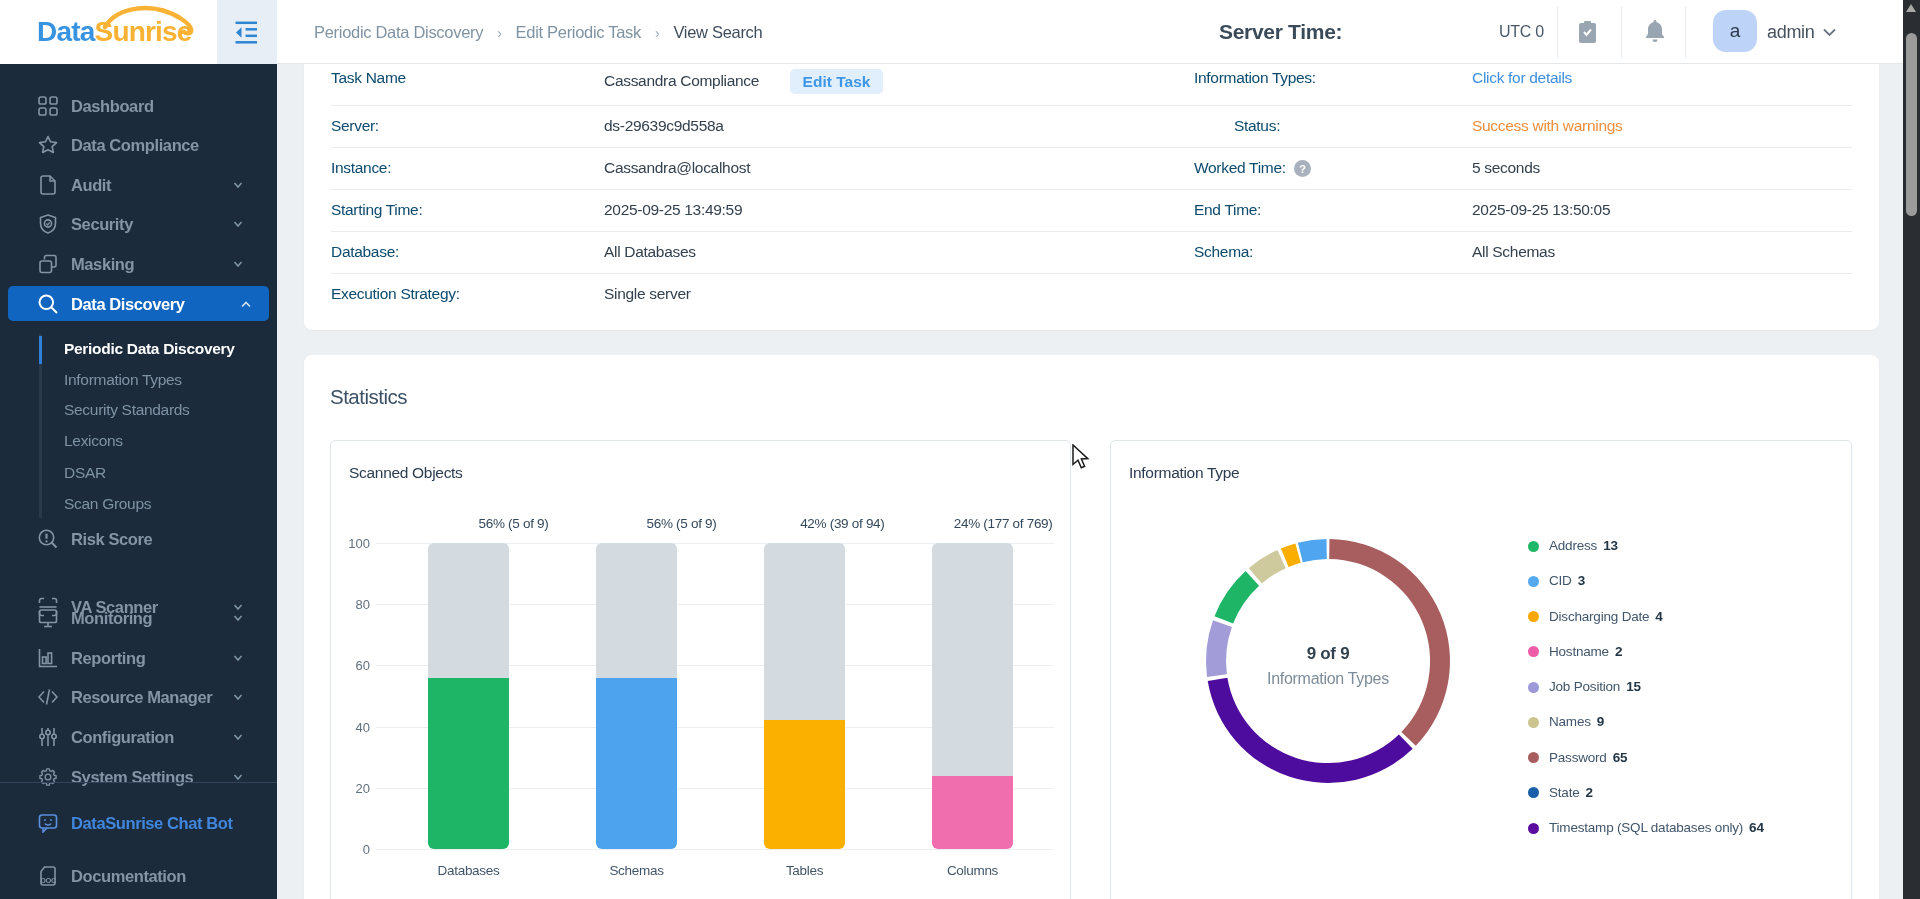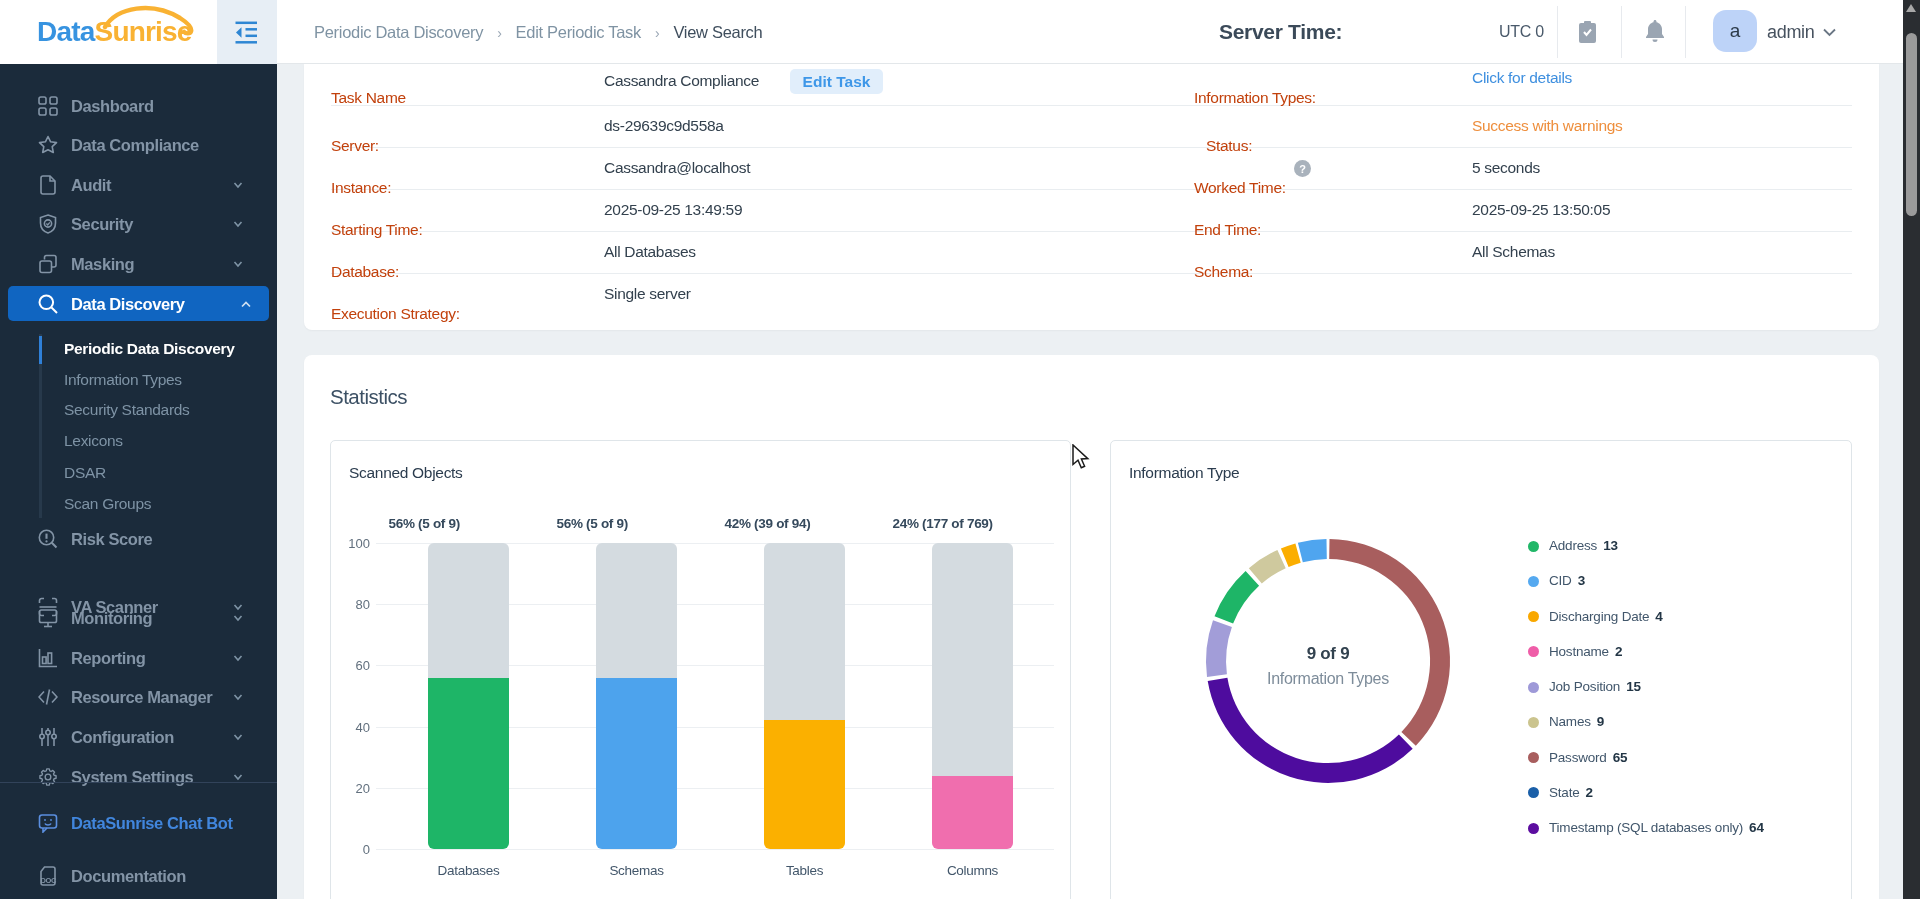--- a/index.html
+++ b/index.html
@@ -29,32 +29,32 @@
 #crumbs { left:37px; top:0; height:64px; line-height:64px; font-size:16.5px; letter-spacing:-0.3px; color:#7f93a3; white-space:nowrap; }
 #crumbs .sep { color:#9aa7b5; padding:0 14px; font-size:14px; }
 #crumbs .cur { color:#3f4e5d; }
 .hsep { position:absolute; top:6px; width:1px; height:52px; background:#e7eaee; }
 #avatar { left:1436px; top:10px; width:44px; height:42px; background:#bdd3f8; border-radius:13px; text-align:center; line-height:42px; font-size:19px; color:#2c3a49; }
 #adminTxt { left:1490px; top:0; height:64px; line-height:64px; font-size:18px; letter-spacing:-0.3px; color:#47525f; }
 
 #card1 { left:304px; top:64px; width:1575px; height:266px; background:#ffffff; border-radius:0 0 8px 8px; box-shadow:0 1px 2px rgba(0,0,0,0.04); }
 #card2 { left:304px; top:355px; width:1575px; height:560px; background:#ffffff; border-radius:8px 8px 0 0; box-shadow:0 1px 2px rgba(0,0,0,0.04); }
 .rowsep { position:absolute; left:27px; width:1521px; height:1px; background:#e9edf0; }
-.lbl { position:absolute; color:#c2410c; font-size:15.5px; letter-spacing:-0.3px; white-space:nowrap; transform:translateY(-50%);margin-top:20px;}
+.lbl { position:absolute; color:#0c4a6e; font-size:15.5px; letter-spacing:-0.3px; white-space:nowrap; transform:translateY(-50%);}
 .val { position:absolute; color:#33414e; font-size:15.5px; letter-spacing:-0.3px; white-space:nowrap; transform:translateY(-50%);}
 #editTask { position:absolute; left:486px; top:5px; width:93px; height:25px; background:#e1eefb; border-radius:5px; color:#3e97e8; font-size:15.5px; font-weight:bold; text-align:center; line-height:25px; }
 #statTitle { left:26px; top:32px; font-size:20.5px; letter-spacing:-0.5px; color:#3c5064; line-height:20px; }
 .subcard { position:absolute; top:85px; height:500px; border:1px solid #dfe5e9; border-radius:5px; background:#fff; }
 .subtitle { position:absolute; left:18px; top:23px; font-size:15.5px; letter-spacing:-0.3px; color:#2b3c4e; }
 
 .gline { position:absolute; left:45px; width:678px; height:1px; background:#eceff2; }
 .ylab { position:absolute; width:30px; text-align:right; font-size:13px; color:#62707e; transform:translateY(-50%); }
 .gbar { position:absolute; width:81px; background:#d4dbe0; border-radius:6px 6px 0 0; }
 .cbar { position:absolute; width:81px; border-radius:0 0 6px 6px; }
-.blab { position:absolute; width:160px; text-align:left; font-size:13.5px; letter-spacing:-0.3px; font-weight:bold; color:#35495c; white-space:nowrap; }
+.blab { position:absolute; width:160px; text-align:right; font-size:13.5px; letter-spacing:-0.3px; font-weight:normal; color:#35495c; white-space:nowrap; }
 .xlab { position:absolute; width:160px; text-align:center; font-size:13.5px; letter-spacing:-0.3px; color:#42566a; }
 
 .leg { position:absolute; left:417px; height:14px; transform:translateY(-50%); font-size:13.5px; letter-spacing:-0.2px; color:#41566b; white-space:nowrap; line-height:14px;}
 .leg .dot { display:inline-block; width:11px; height:11px; border-radius:50%; margin-right:10px; vertical-align:-1.5px;}
 .leg b { color:#233646; padding-left:6px; }
 
 #scrollbar { left:1903px; top:0; width:17px; height:899px; background:#2a2d31; z-index:10;}
 #sthumb { position:absolute; left:3px; top:33px; width:11px; height:183px; background:#9b9b9b; border-radius:6px; }
 #sarrow { position:absolute; left:3px; top:4px; width:0; height:0; border-left:5.5px solid transparent; border-right:5.5px solid transparent; border-bottom:8px solid #a8a8a8; }
 </style>
@@ -280,21 +280,21 @@
   <div class="rowsep" style="top:209px"></div>
 
   <div class="lbl" style="left:27px;top:14px">Task Name</div>
   <div class="val" style="left:300px;top:17px">Cassandra Compliance</div>
   <div id="editTask">Edit Task</div>
   <div class="lbl" style="left:890px;top:14px">Information Types:</div>
   <div class="val" style="left:1168px;top:14px;color:#3e8fdf;">Click for details</div>
 
   <div class="lbl" style="left:27px;top:62px">Server:</div>
   <div class="val" style="left:300px;top:62px">ds-29639c9d558a</div>
-  <div class="lbl" style="left:902px;top:62px">Status:</div>
+  <div class="lbl" style="left:930px;top:62px">Status:</div>
   <div class="val" style="left:1168px;top:62px;color:#ee8e3c;">Success with warnings</div>
 
   <div class="lbl" style="left:27px;top:104px">Instance:</div>
   <div class="val" style="left:300px;top:104px">Cassandra@localhost</div>
   <div class="lbl" style="left:890px;top:104px">Worked Time:</div>
   <svg class="abs" style="left:990px;top:96px" width="17" height="17" viewBox="0 0 17 17">
       <circle cx="8.5" cy="8.5" r="8.5" fill="#a9b2bc"></circle>
       <text x="8.5" y="12.5" text-anchor="middle" font-size="11" font-weight="bold" fill="#fff" font-family="Liberation Sans">?</text>
     </svg>
   <div class="val" style="left:1168px;top:104px">5 seconds</div>

